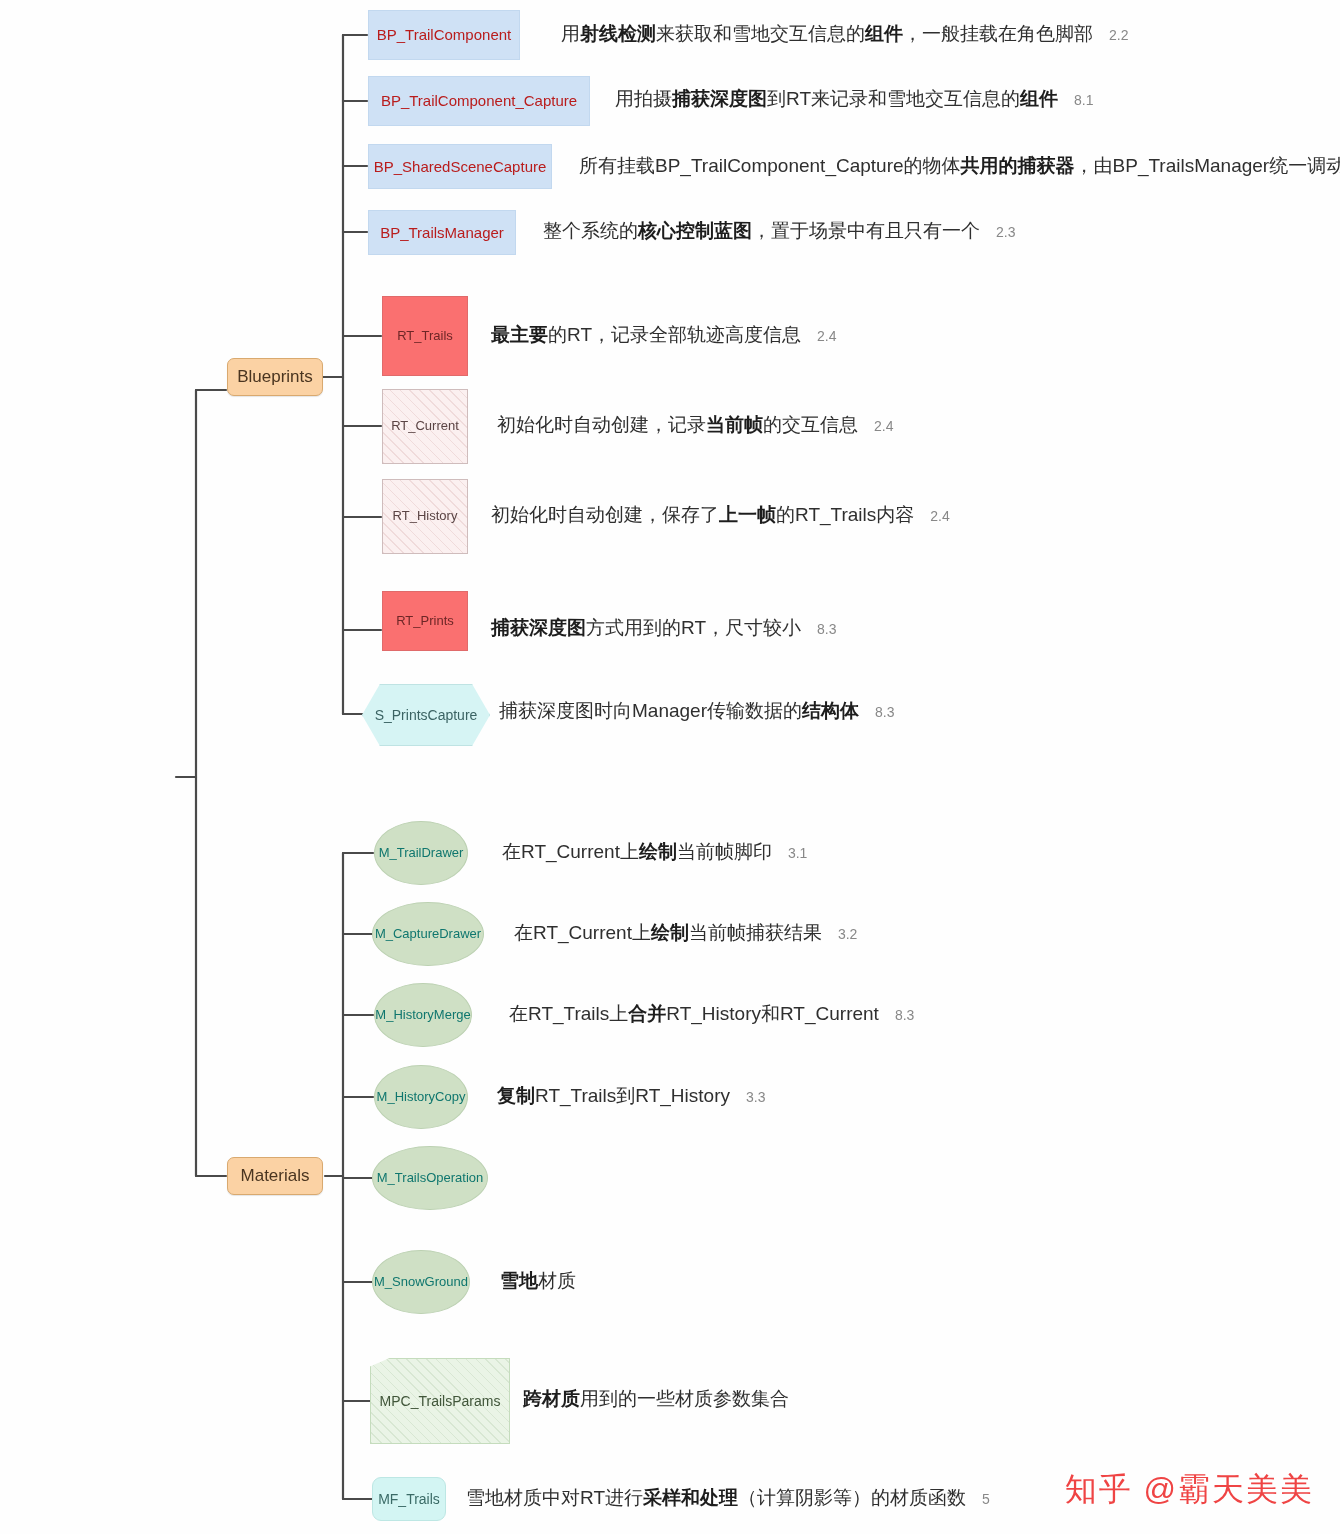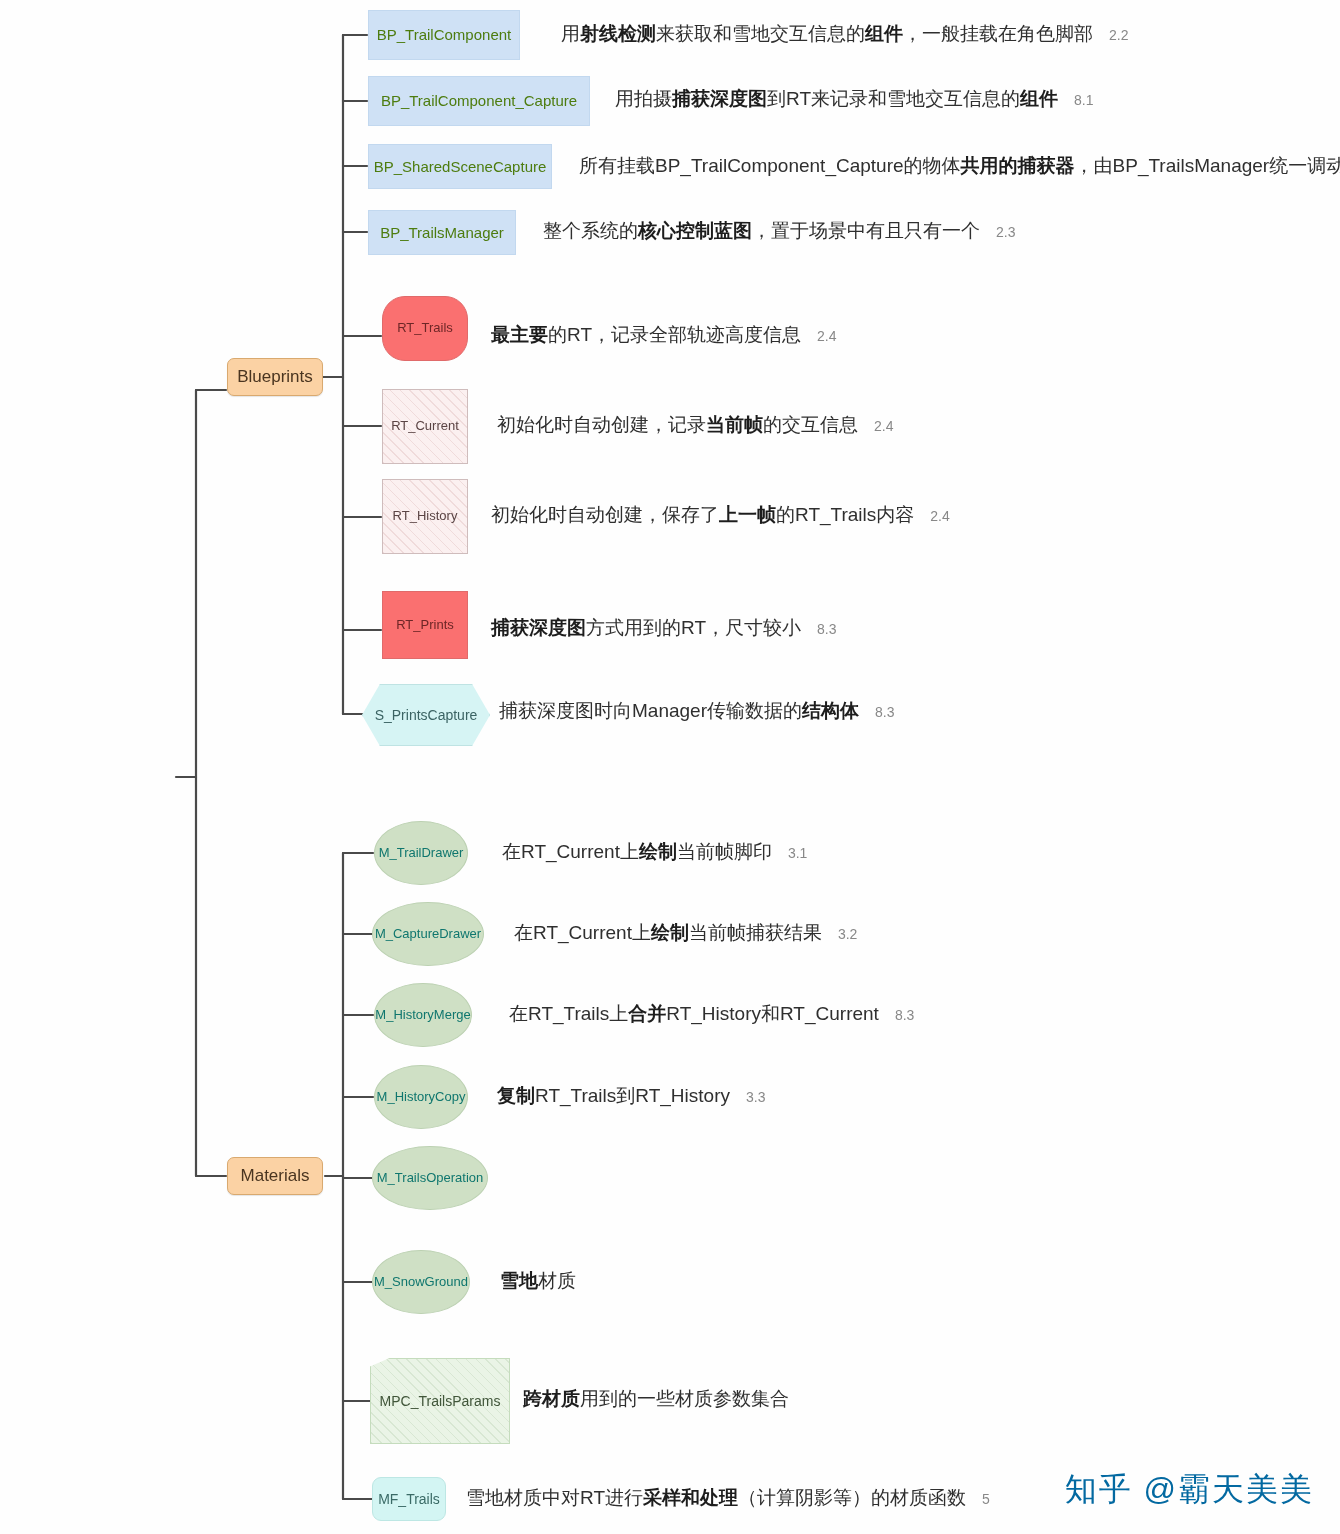--- a/index.html
+++ b/index.html
@@ -41,21 +41,21 @@
     color: #4a3520;
     font-size: 17px;
     box-shadow: 0 1px 1px rgba(0,0,0,0.10);
   }
   .n-orange.root { font-size: 18px; }
 
   
   .n-blue {
     background: #cfe1f5;
     border: 1px solid #c2d8ef;
-    color: #4d7c0f;
+    color: #b91c1c;
     font-size: 15px;
   }
 
   
   .n-red {
     background: #fa7070;
     border: 1px solid #e06a6a;
     color: #6d2626;
     font-size: 13px;
   }
@@ -130,21 +130,21 @@
     margin-left: 16px;
     font-weight: normal;
   }
 
   
   .watermark {
     position: absolute;
     right: 26px;
     bottom: 22px;
     font-size: 32px;
-    color: #0369a1;
+    color: #ef4444;
     letter-spacing: 2px;
     user-select: none;
     white-space: nowrap;
   }
 </style>
 </head>
 <body>
 
 <div id="canvas">
 
@@ -206,33 +206,33 @@
   </div>
 
   <div class="node n-blue" style="left:368px; top:76px; width:222px; height:50px;">
     <span class="lbl">BP_TrailComponent_Capture</span>
   </div>
 
   <div class="node n-blue" style="left:368px; top:210px; width:148px; height:45px;">
     <span class="lbl">BP_TrailsManager</span>
   </div>
 
-  <div class="node n-red" style="left:382px; top:296px; width:86px; height:65px;border-radius:23px;">
+  <div class="node n-red" style="left:382px; top:296px; width:86px; height:80px;">
     <span class="lbl">RT_Trails</span>
   </div>
 
   <div class="node n-hatch-pink" style="left:382px; top:389px; width:86px; height:75px;">
     <span class="lbl">RT_Current</span>
   </div>
 
   <div class="node n-hatch-pink" style="left:382px; top:479px; width:86px; height:75px;">
     <span class="lbl">RT_History</span>
   </div>
 
-  <div class="node n-red" style="left:382px; top:591px; width:86px; height:68px;">
+  <div class="node n-red" style="left:382px; top:591px; width:86px; height:60px;">
     <span class="lbl">RT_Prints</span>
   </div>
 
   <div class="node n-hex" style="left:362px; top:684px; width:128px; height:62px;">
     <span class="lbl">S_PrintsCapture</span>
   </div>
 
   <div class="node n-green-ellipse" style="left:374px; top:821px; width:94px; height:64px;">
     <span class="lbl">M_TrailDrawer</span>
   </div>

